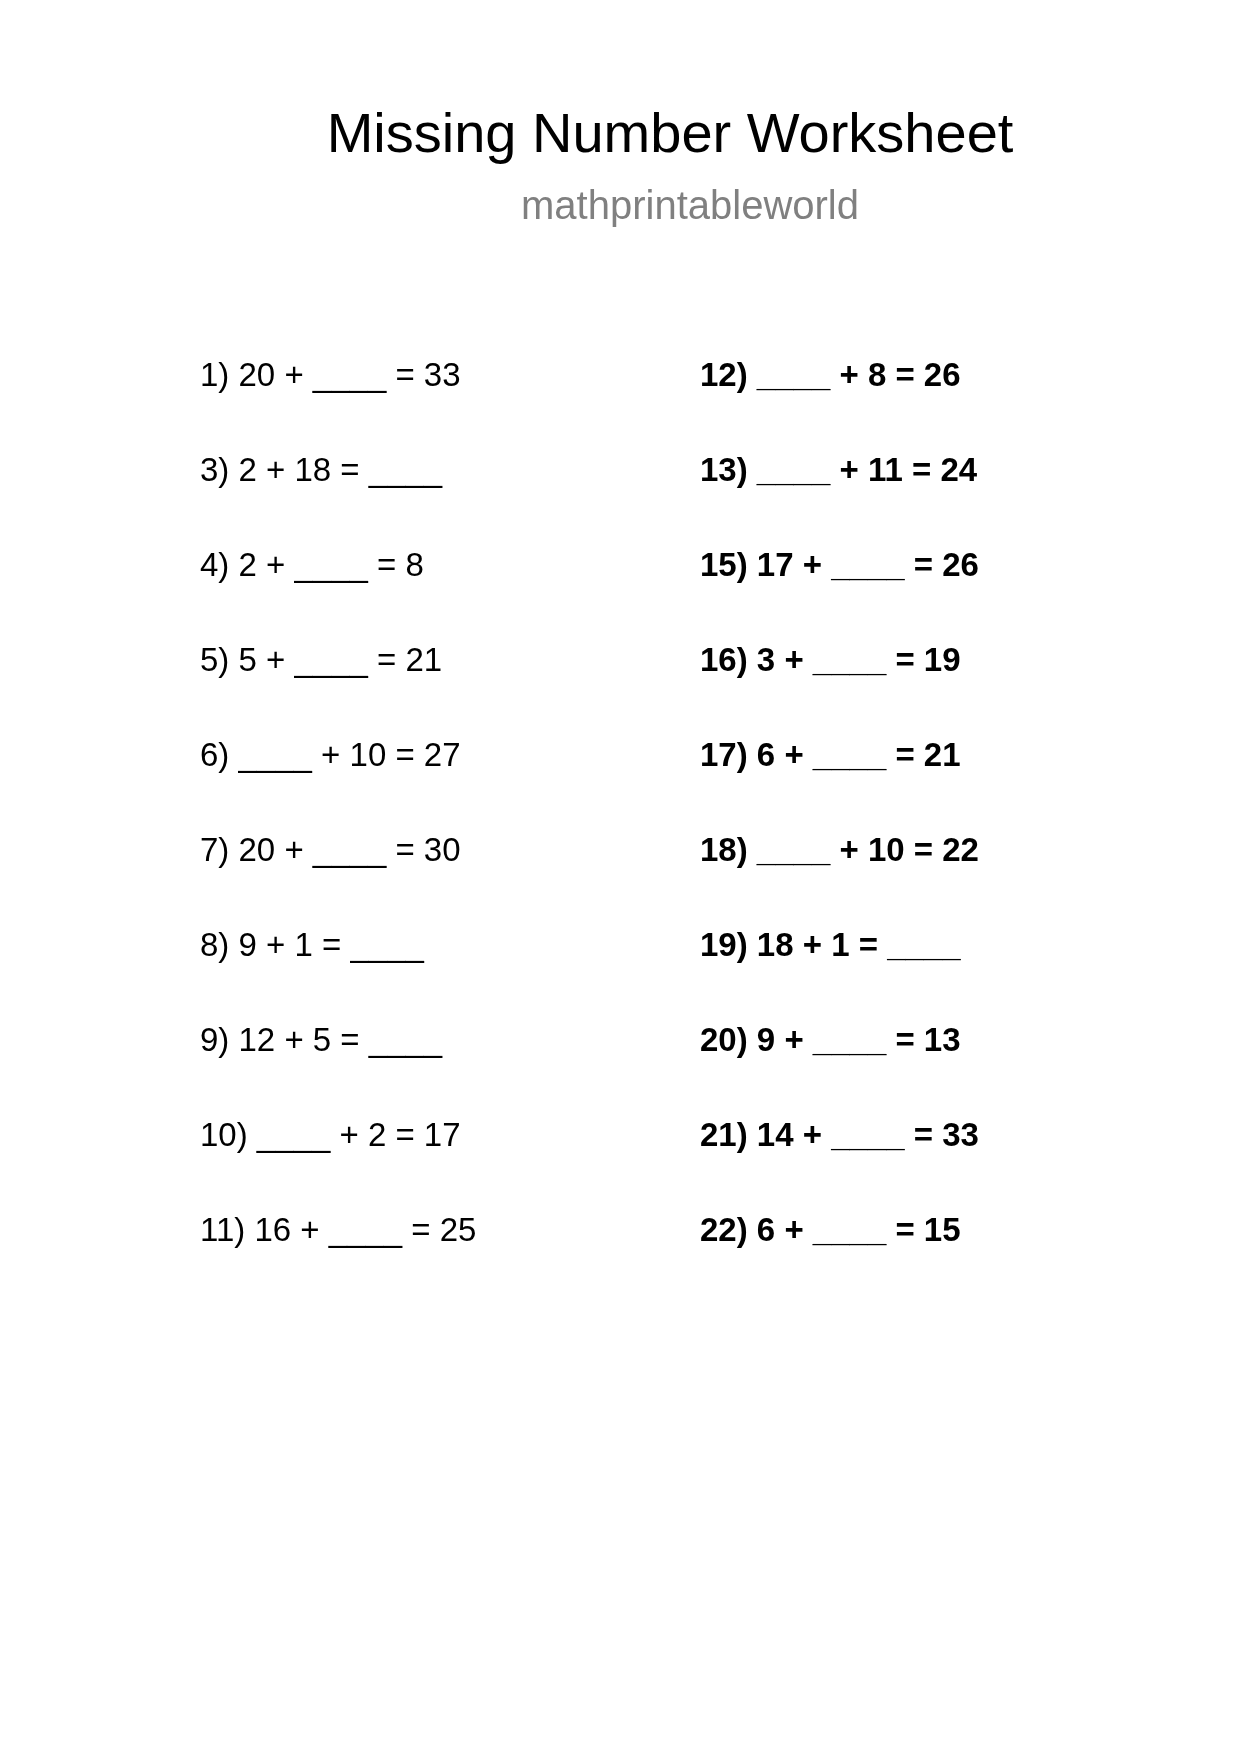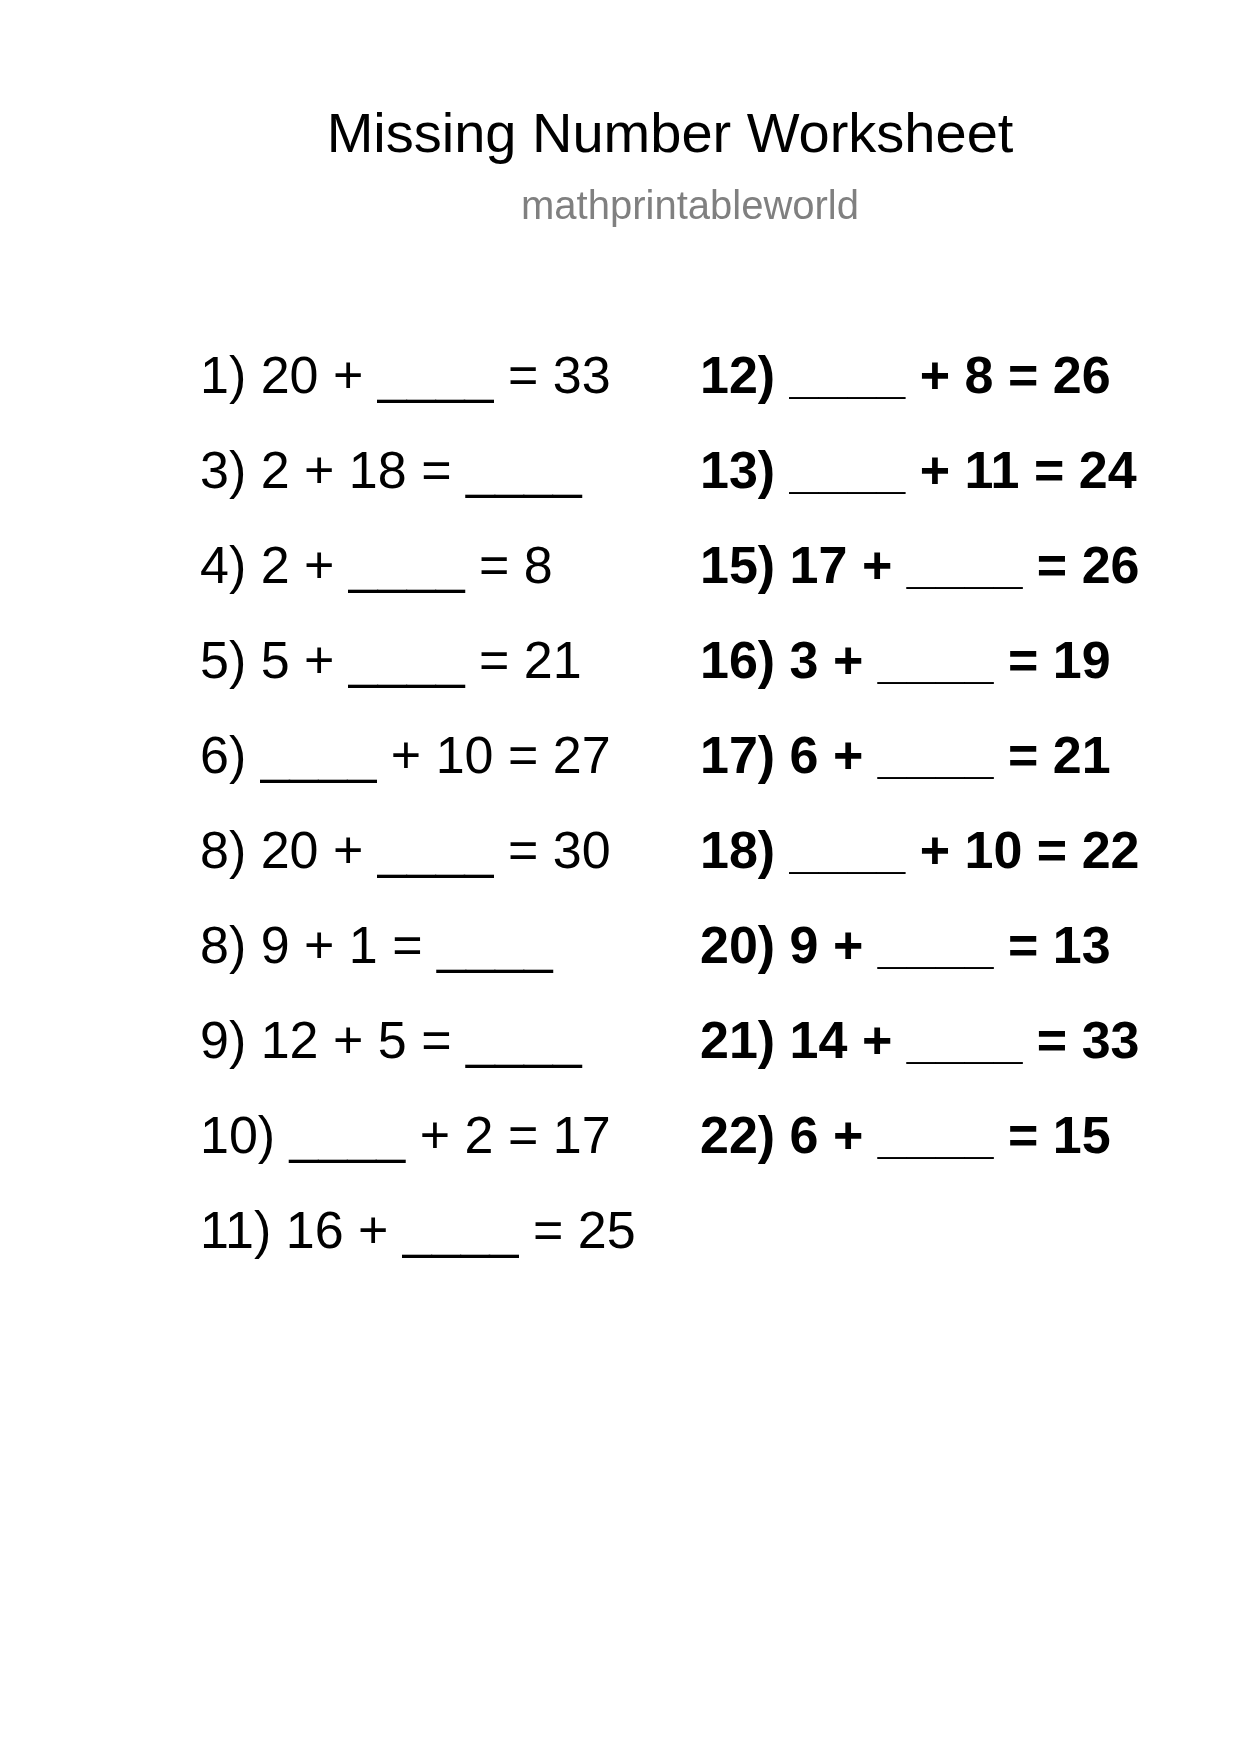--- a/index.html
+++ b/index.html
@@ -5,44 +5,45 @@
   html, body { margin: 0; padding: 0; background: #ffffff; }
   body { width: 1240px; height: 1754px; position: relative; overflow: hidden;
          font-family: "Liberation Sans", "DejaVu Sans", sans-serif; color: #000; }
   .title { position: absolute; top: 98px; left: 0; width: 1340px; text-align: center;
            font-size: 56px; line-height: 70px; color: #000; letter-spacing: 0px; }
   .subtitle { position: absolute; top: 180px; left: 0; width: 1380px; text-align: center;
               font-size: 40px; line-height: 50px; color: #808080; }
   .col { position: absolute; top: 350px; }
   .col.left { left: 200px; }
   .col.right { left: 700px; font-weight: bold; }
-  .problem { height: 95px; font-size: 52px; line-height: 50px; white-space: pre; }
+  .problem { height: 95px; font-size: 33px; line-height: 50px; white-space: pre; }
 </style>
 </head>
 <body>
 
 <div class="title">Missing Number Worksheet</div>
 <div class="subtitle">mathprintableworld</div>
 
 <div class="col left">
   <div class="problem">1) 20 + ____ = 33</div>
   <div class="problem">3) 2 + 18 = ____</div>
   <div class="problem">4) 2 + ____ = 8</div>
   <div class="problem">5) 5 + ____ = 21</div>
   <div class="problem">6) ____ + 10 = 27</div>
-  <div class="problem">8) 20 + ____ = 30</div>
+  <div class="problem">7) 20 + ____ = 30</div>
   <div class="problem">8) 9 + 1 = ____</div>
   <div class="problem">9) 12 + 5 = ____</div>
   <div class="problem">10) ____ + 2 = 17</div>
   <div class="problem">11) 16 + ____ = 25</div>
 </div>
 
 <div class="col right">
   <div class="problem">12) ____ + 8 = 26</div>
   <div class="problem">13) ____ + 11 = 24</div>
   <div class="problem">15) 17 + ____ = 26</div>
   <div class="problem">16) 3 + ____ = 19</div>
   <div class="problem">17) 6 + ____ = 21</div>
   <div class="problem">18) ____ + 10 = 22</div>
+  <div class="problem">19) 18 + 1 = ____</div>
   <div class="problem">20) 9 + ____ = 13</div>
   <div class="problem">21) 14 + ____ = 33</div>
   <div class="problem">22) 6 + ____ = 15</div>
 </div>
 
 </body></html>

